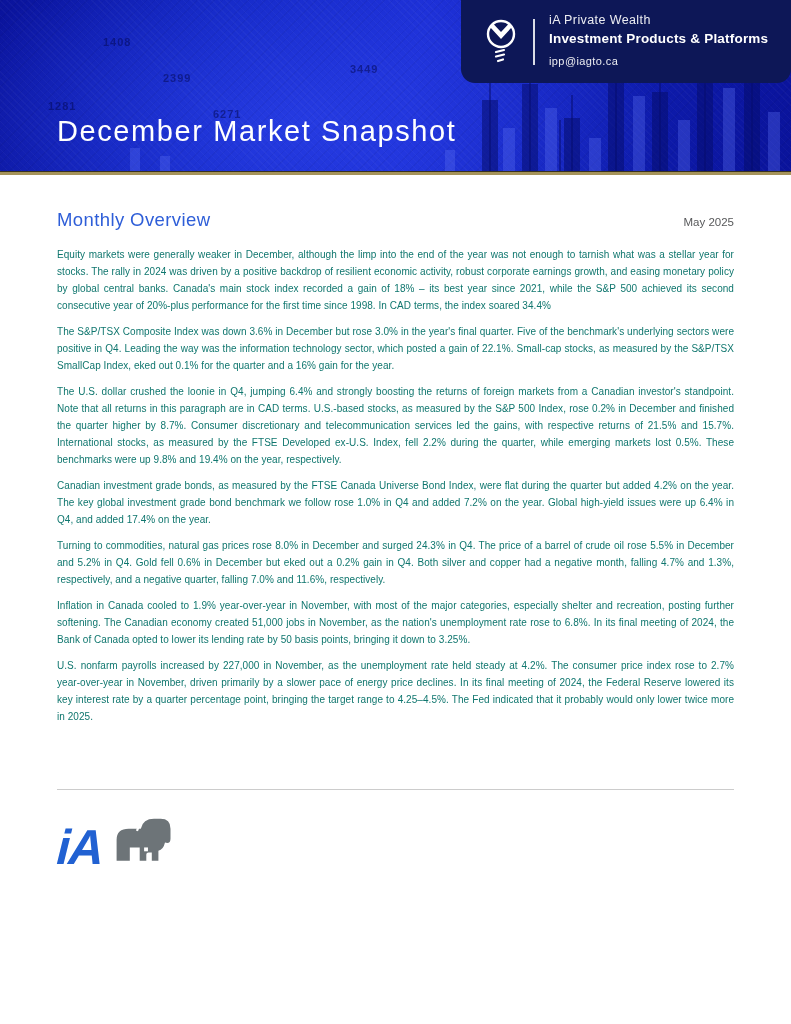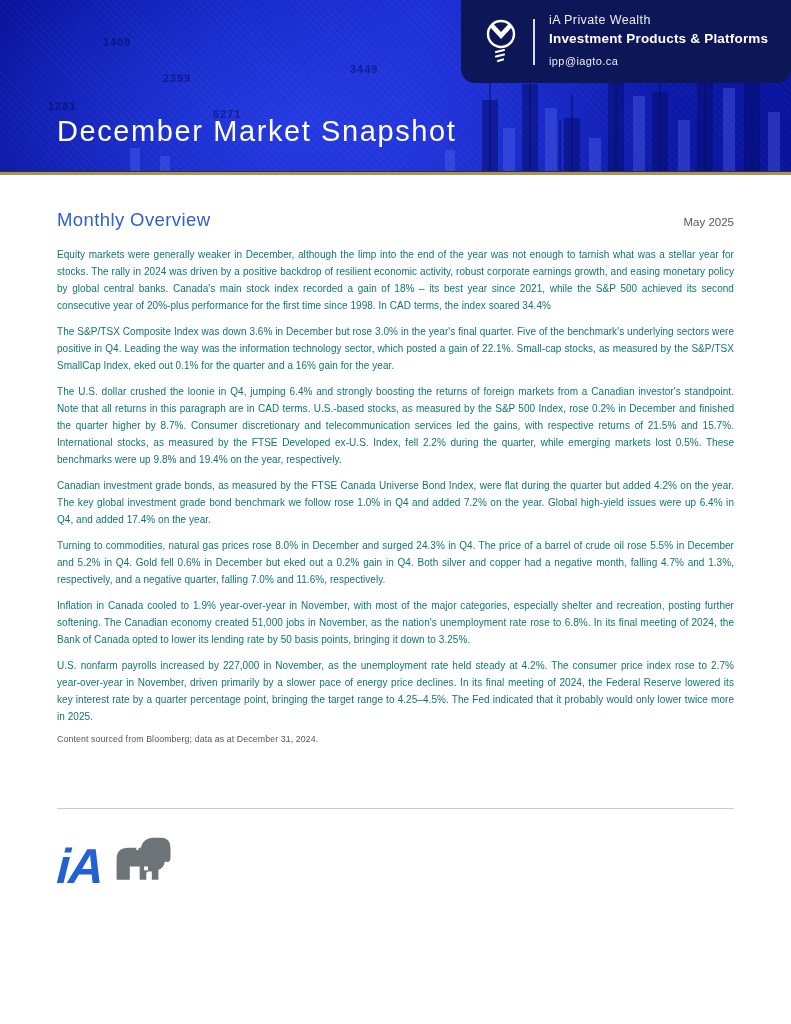--- a/index.html
+++ b/index.html
@@ -187,21 +187,20 @@
     <div class="body-copy">
       <p>Equity markets were generally weaker in December, although the limp into the end of the year was not enough to tarnish what was a stellar year for stocks. The rally in 2024 was driven by a positive backdrop of resilient economic activity, robust corporate earnings growth, and easing monetary policy by global central banks. Canada's main stock index recorded a gain of 18% – its best year since 2021, while the S&amp;P 500 achieved its second consecutive year of 20%-plus performance for the first time since 1998. In CAD terms, the index soared 34.4%</p>
       <p>The S&amp;P/TSX Composite Index was down 3.6% in December but rose 3.0% in the year's final quarter. Five of the benchmark's underlying sectors were positive in Q4. Leading the way was the information technology sector, which posted a gain of 22.1%. Small-cap stocks, as measured by the S&amp;P/TSX SmallCap Index, eked out 0.1% for the quarter and a 16% gain for the year.</p>
       <p>The U.S. dollar crushed the loonie in Q4, jumping 6.4% and strongly boosting the returns of foreign markets from a Canadian investor's standpoint. Note that all returns in this paragraph are in CAD terms. U.S.-based stocks, as measured by the S&amp;P 500 Index, rose 0.2% in December and finished the quarter higher by 8.7%. Consumer discretionary and telecommunication services led the gains, with respective returns of 21.5% and 15.7%. International stocks, as measured by the FTSE Developed ex-U.S. Index, fell 2.2% during the quarter, while emerging markets lost 0.5%. These benchmarks were up 9.8% and 19.4% on the year, respectively.</p>
       <p>Canadian investment grade bonds, as measured by the FTSE Canada Universe Bond Index, were flat during the quarter but added 4.2% on the year. The key global investment grade bond benchmark we follow rose 1.0% in Q4 and added 7.2% on the year. Global high-yield issues were up 6.4% in Q4, and added 17.4% on the year.</p>
       <p>Turning to commodities, natural gas prices rose 8.0% in December and surged 24.3% in Q4. The price of a barrel of crude oil rose 5.5% in December and 5.2% in Q4. Gold fell 0.6% in December but eked out a 0.2% gain in Q4. Both silver and copper had a negative month, falling 4.7% and 1.3%, respectively, and a negative quarter, falling 7.0% and 11.6%, respectively.</p>
       <p>Inflation in Canada cooled to 1.9% year-over-year in November, with most of the major categories, especially shelter and recreation, posting further softening. The Canadian economy created 51,000 jobs in November, as the nation's unemployment rate rose to 6.8%. In its final meeting of 2024, the Bank of Canada opted to lower its lending rate by 50 basis points, bringing it down to 3.25%.</p>
       <p>U.S. nonfarm payrolls increased by 227,000 in November, as the unemployment rate held steady at 4.2%. The consumer price index rose to 2.7% year-over-year in November, driven primarily by a slower pace of energy price declines. In its final meeting of 2024, the Federal Reserve lowered its key interest rate by a quarter percentage point, bringing the target range to 4.25–4.5%. The Fed indicated that it probably would only lower twice more in 2025.</p>
     </div>
 
-    <div class="footnote">Content sourced from Bloomberg; data as at December 31, 2024.</div>
   </div>
 
   <div class="footer-divider"></div>
 
   <div class="footer-logo">
     <div class="logo-row">
       <span class="logo-ia">iA</span>
       <span class="logo-elephant">
         <svg viewBox="0 0 120 90" width="66" height="50">
           <path d="M12 88 V50 Q12 30 34 30 H56 Q60 12 80 12 H92 Q110 12 110 30 V48 Q110 58 100 55 Q97 68 88 70 V88 H76 V73 H70 Q66 73 66 77 V88 H54 V64 H36 V88 Z" fill="#6d7478"></path>

